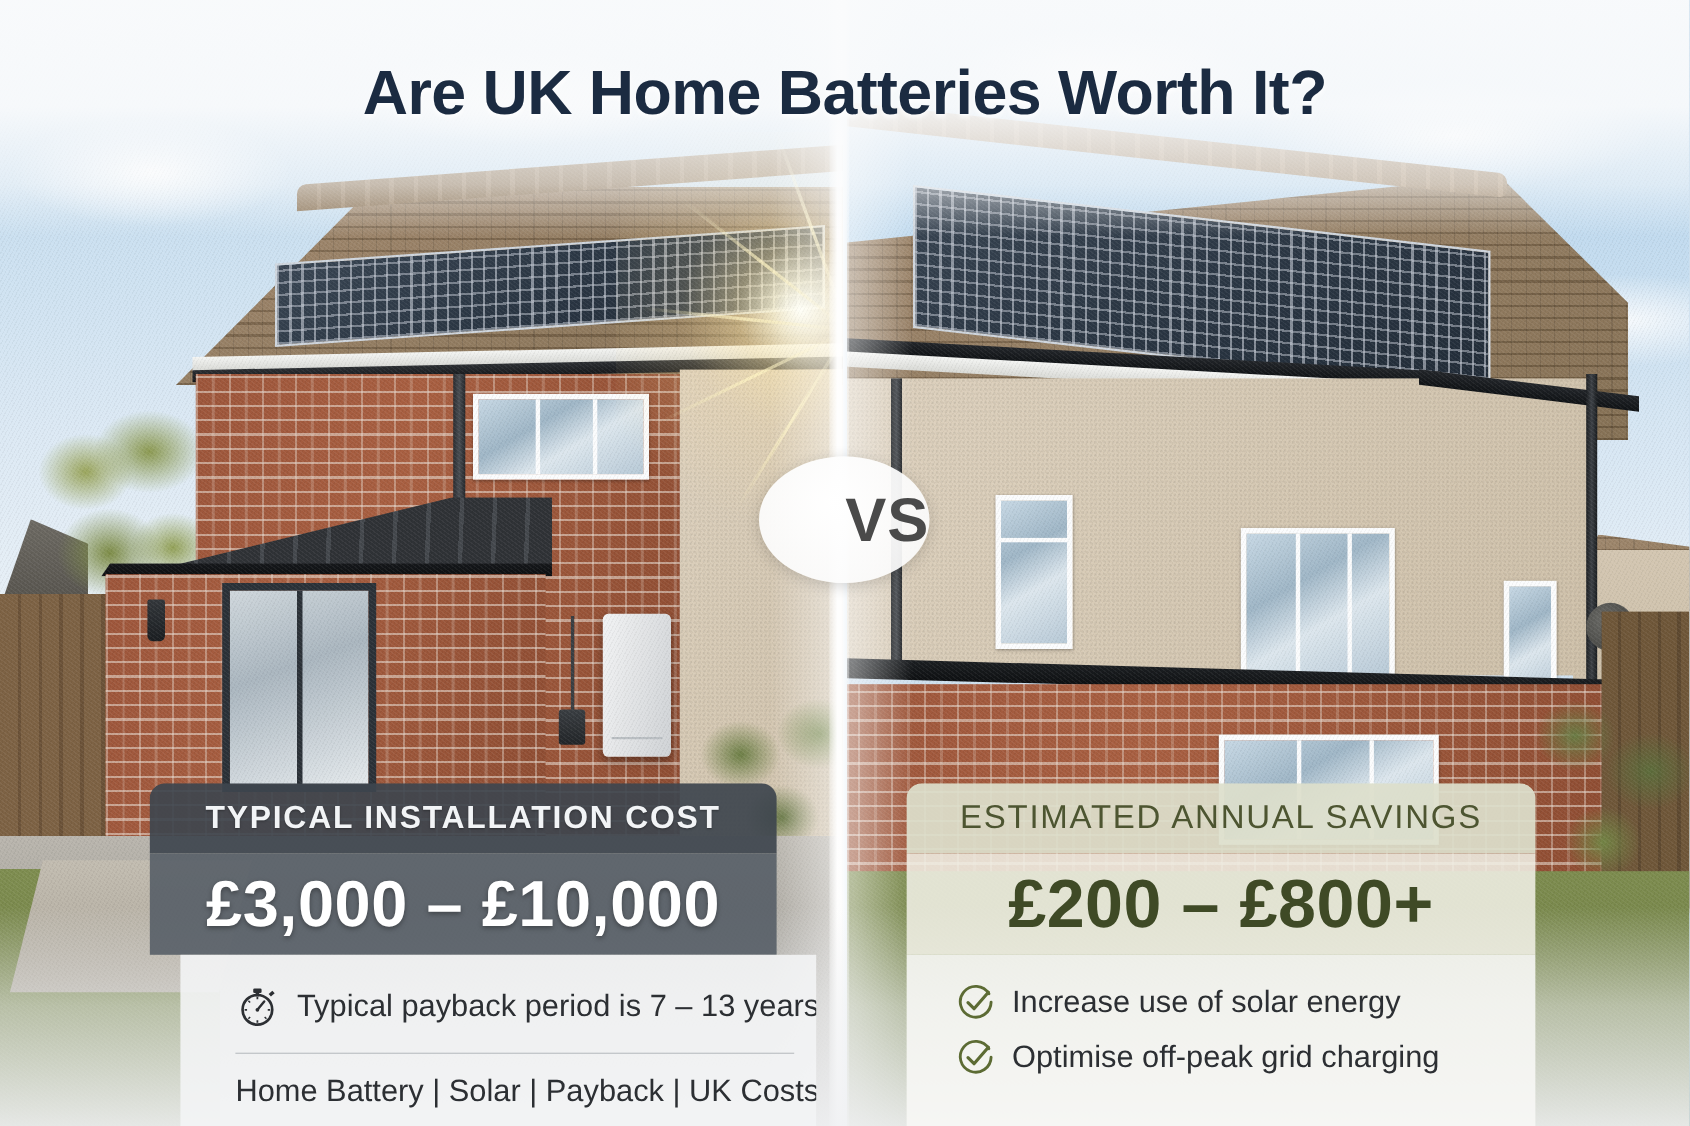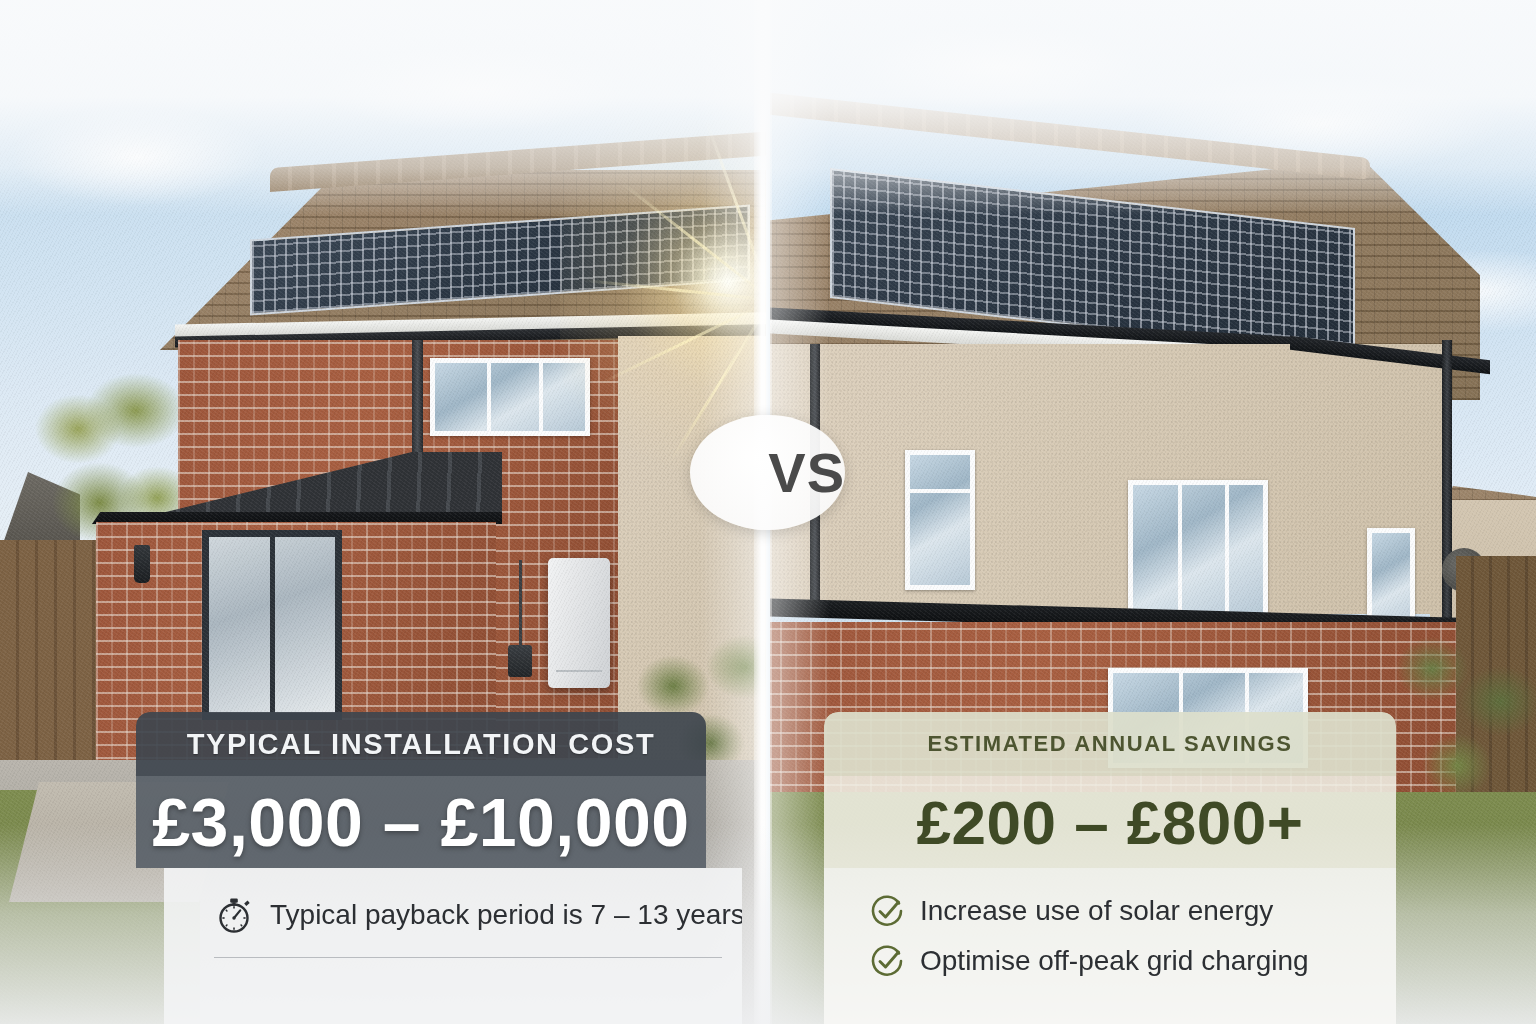--- a/index.html
+++ b/index.html
@@ -255,40 +255,40 @@
   .cl-head span {
     font-size:29px; font-weight:bold; letter-spacing:1.6px; color:#f2f4f6;
     text-shadow:0 1px 2px rgba(0,0,0,.35);
   }
   .cl-value {
     position:absolute; left:0; top:64px; width:570px; height:92px;
     background:rgba(84,92,101,.88);
     display:flex; align-items:center; justify-content:center;
   }
   .cl-value span {
-    font-size:68px; font-weight:bold; color:#ffffff; letter-spacing:.5px;
+    font-size:59px; font-weight:bold; color:#ffffff; letter-spacing:.5px;
     text-shadow:0 2px 5px rgba(0,0,0,.35);
   }
   .cl-body {
     position:absolute; left:0; top:156px; width:606px; height:156px;
     background:rgba(243,244,245,.90);
     margin-left:28px;
   }
   .cl-note { position:absolute; left:52px; top:28px; display:flex; align-items:center; gap:16px; }
   .cl-note .txt { font-size:28px; color:#2c2f33; }
   .cl-rule { position:absolute; left:50px; top:89px; width:508px; height:1px; background:#b9bcc0; }
   .cl-tags { position:absolute; left:50px; top:108px; font-size:28px; color:#2c2f33; }
 
   
   .cr-head {
     position:absolute; left:0; top:0; width:572px; height:64px;
     background:rgba(221,223,203,.93); border-radius:14px 14px 0 0;
     display:flex; align-items:center; justify-content:center;
   }
-  .cr-head span { font-size:22px; font-weight:bold; letter-spacing:1.6px; color:#4d5531; }
+  .cr-head span { font-size:30px; font-weight:normal; letter-spacing:1.6px; color:#4d5531; }
   .cr-value {
     position:absolute; left:0; top:64px; width:572px; height:92px;
     background:rgba(240,239,229,.88);
     display:flex; align-items:center; justify-content:center;
   }
   .cr-value span { font-size:62px; font-weight:bold; color:#3f4a26; letter-spacing:.5px; }
   .cr-body {
     position:absolute; left:0; top:156px; width:572px; height:156px;
     background:rgba(247,247,245,.90);
   }
@@ -397,20 +397,21 @@
     <div class="r-drive"></div>
     <div class="r-grass"></div>
     <div class="grain"></div>
   </div>
 
   <div class="divider-glow"></div>
   <div class="divider"></div>
   <div class="top-wash"></div>
   <div class="bottom-wash"></div>
 
+  <div class="title">Are UK Home Batteries Worth It?</div>
 
   <div class="vs-badge">
     <span>VS</span>
   </div>
 
   <div class="card card-left">
 
     <div class="cl-head">
       <span>TYPICAL INSTALLATION COST</span>
     </div>
@@ -437,20 +438,21 @@
             <line x1="9.8" y1="13.8" x2="11.4" y2="15.4" stroke="#2c2f33" stroke-width="1.4"></line>
             <line x1="9.8" y1="30.2" x2="11.4" y2="28.6" stroke="#2c2f33" stroke-width="1.4"></line>
             <line x1="26.2" y1="30.2" x2="24.6" y2="28.6" stroke="#2c2f33" stroke-width="1.4"></line>
           </svg>
         </span>
         <span class="txt">Typical payback period is 7 – 13 years</span>
       </div>
 
       <div class="cl-rule"></div>
 
+      <div class="cl-tags">Home Battery | Solar | Payback | UK Costs</div>
     </div>
   </div>
 
   <div class="card card-right">
 
     <div class="cr-head">
       <span>ESTIMATED ANNUAL SAVINGS</span>
     </div>
 
     <div class="cr-value">

